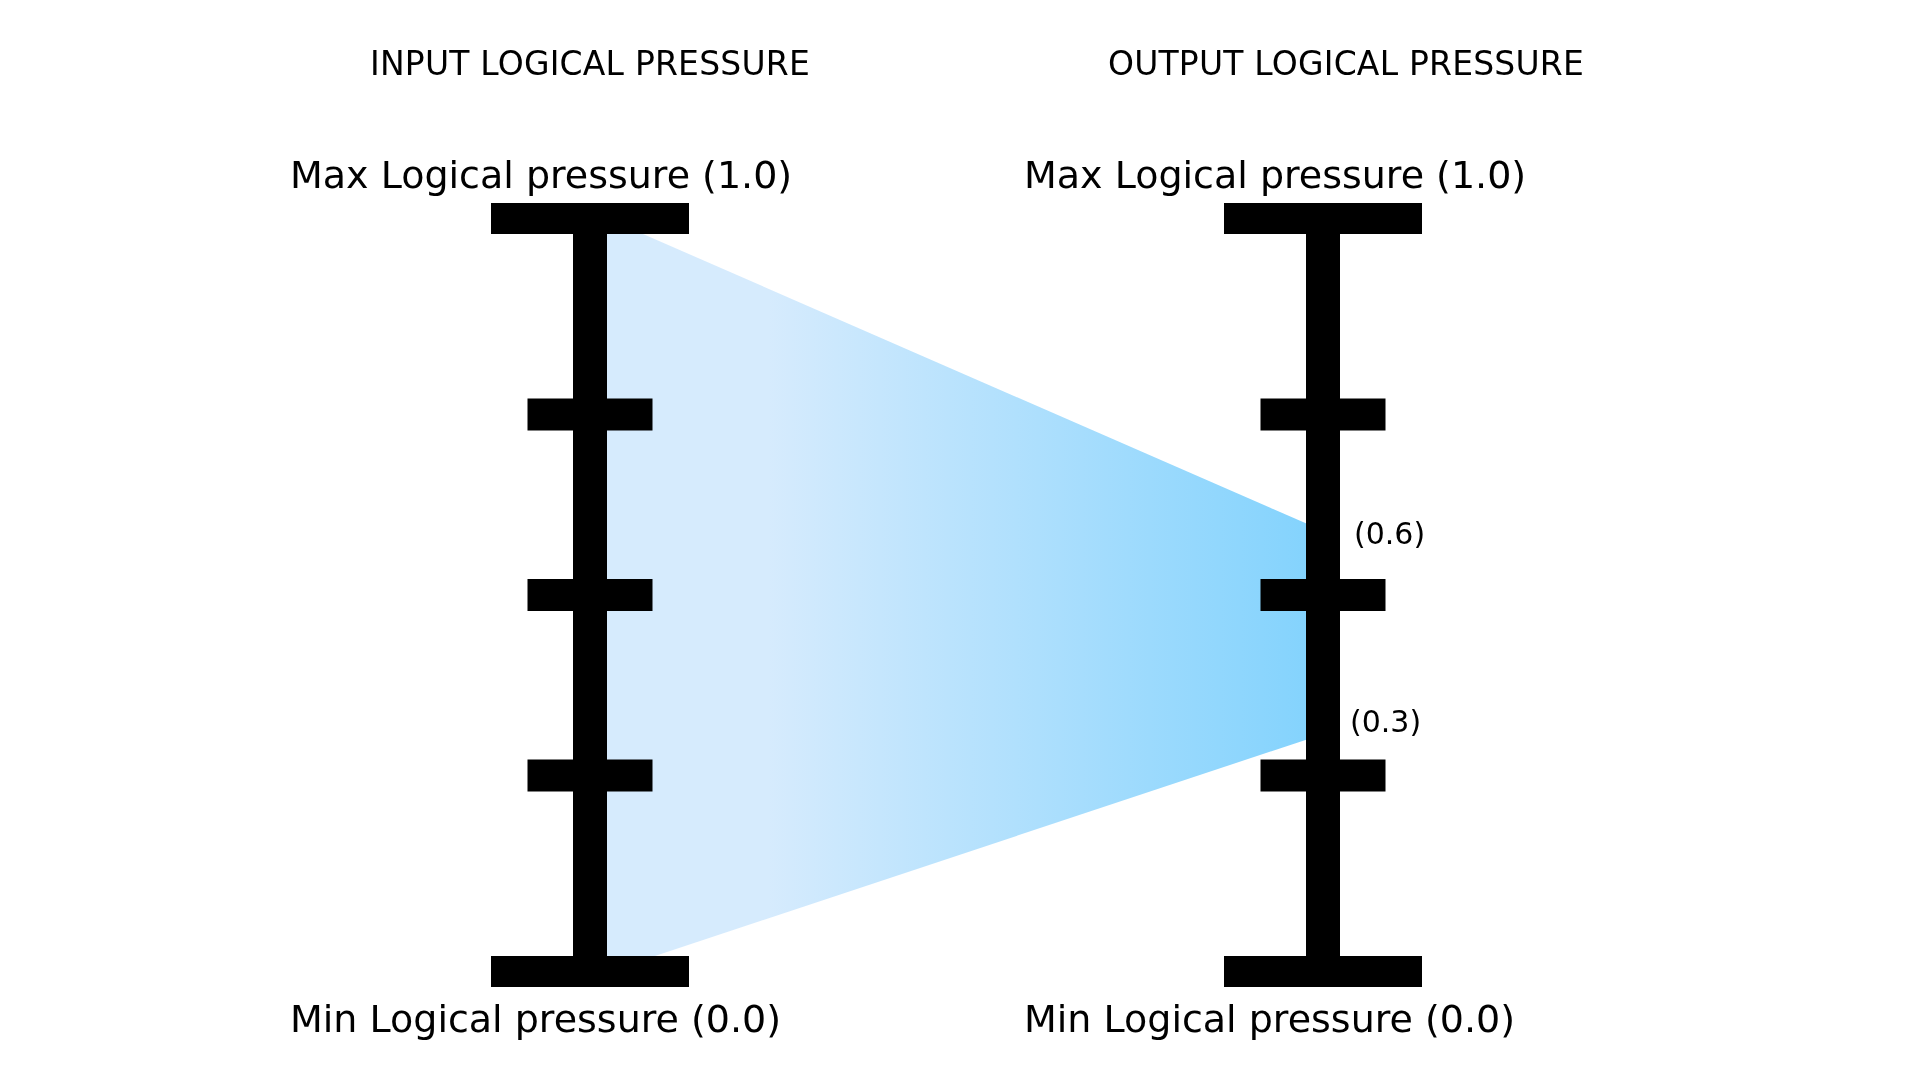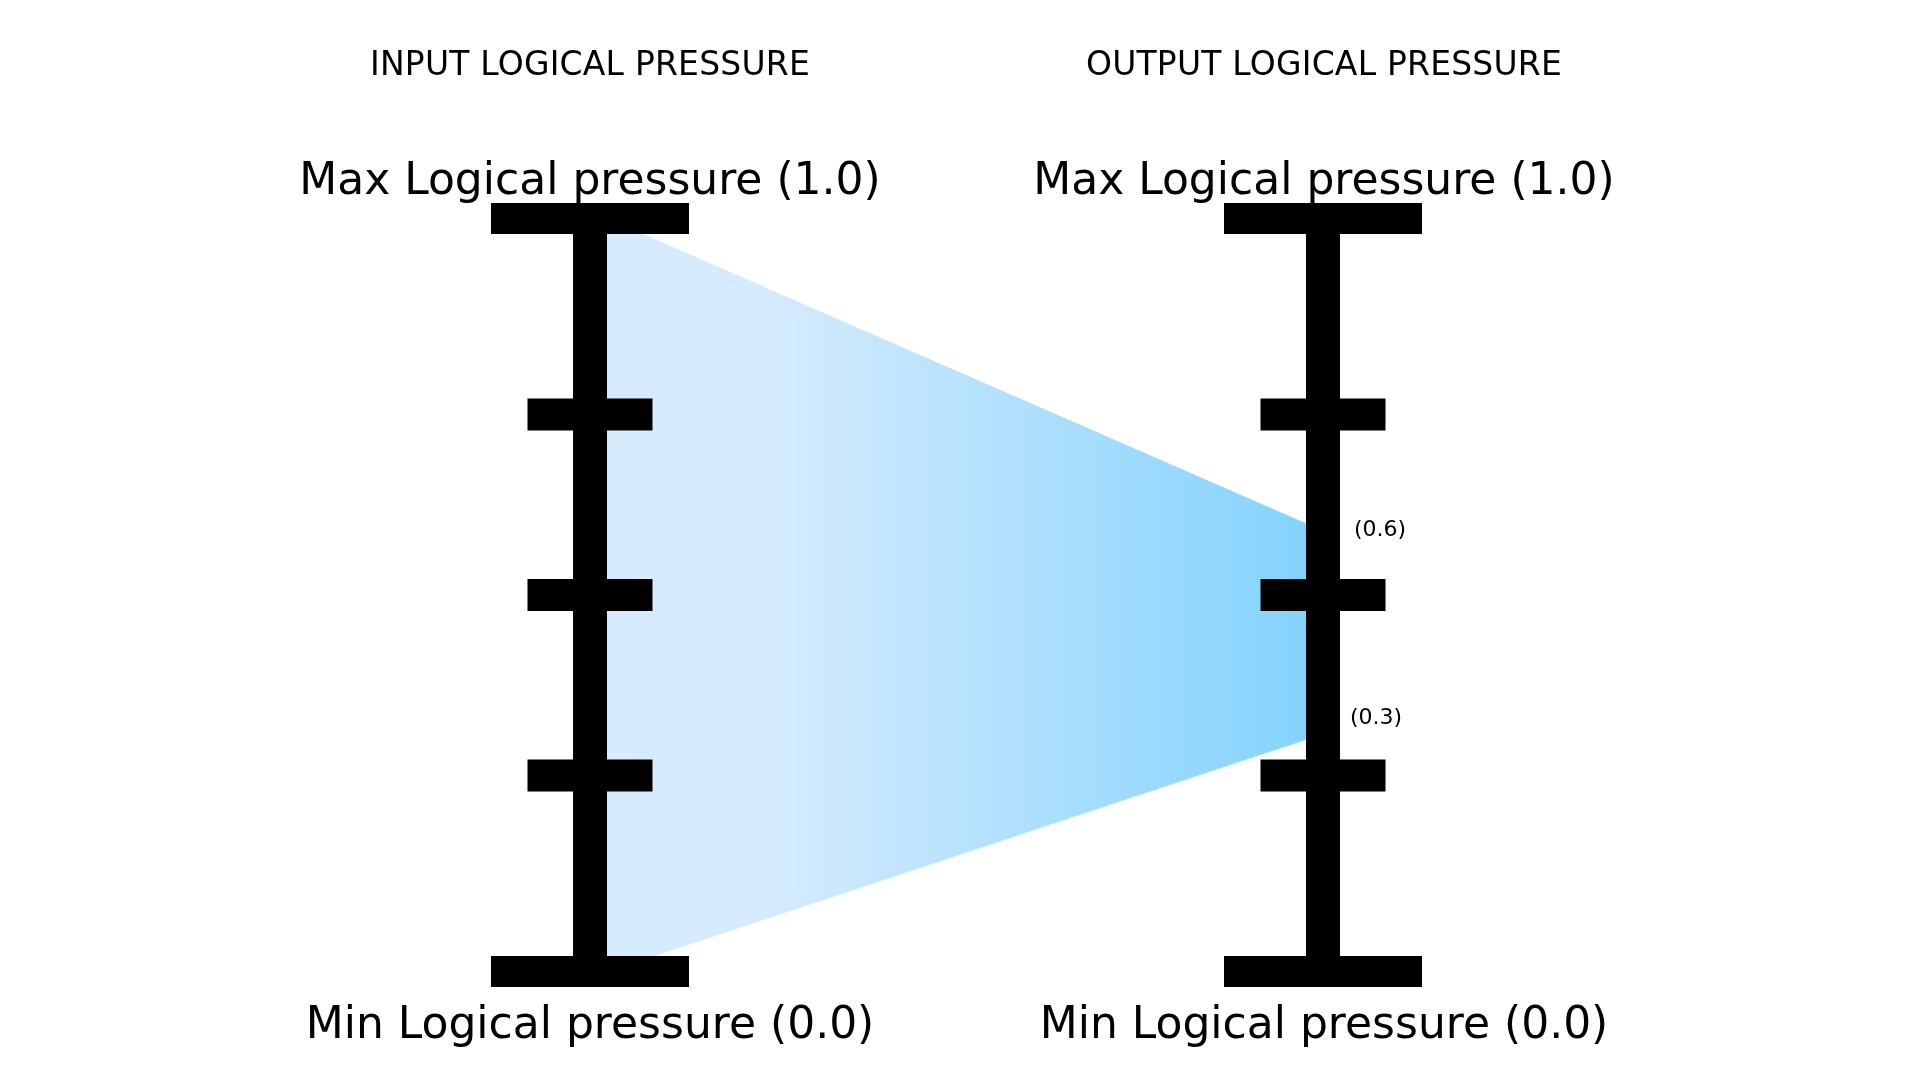--- a/index.html
+++ b/index.html
@@ -1,27 +1,27 @@
 <!DOCTYPE html>
 <html><head>
 <meta charset="utf-8">
 <style>
   html, body { margin: 0; padding: 0; background: #ffffff; }
   body { width: 1920px; height: 1080px; position: relative; overflow: hidden;
          font-family: "DejaVu Sans", "Liberation Sans", sans-serif; color: #000; }
   .title { position: absolute; top: 44px; font-weight: normal; font-size: 33px; white-space: nowrap; text-align: center; width: 600px; letter-spacing: 0.2px; }
-  .label { position: absolute; font-size: 44px; white-space: nowrap; text-align: center; width: 600px; }
-  .valuelabel { position: absolute; font-size: 22px; white-space: nowrap; }
+  .label { position: absolute; font-size: 38px; white-space: nowrap; text-align: left; width: 600px; }
+  .valuelabel { position: absolute; font-size: 30px; white-space: nowrap; }
   svg#diagram { position: absolute; left: 0; top: 0; }
 </style>
 </head>
 <body>
 
 <div class="title" style="left:290px;">INPUT LOGICAL PRESSURE</div>
-<div class="title" style="left:1024px;text-align:center;">OUTPUT LOGICAL PRESSURE</div>
+<div class="title" style="left:1046px;text-align:center;">OUTPUT LOGICAL PRESSURE</div>
 
 <div class="label" style="left:290px; top:153px;">Max Logical pressure (1.0)</div>
 <div class="label" style="left:1024px; top:153px;">Max Logical pressure (1.0)</div>
 <div class="label" style="left:290px; top:997px;">Min Logical pressure (0.0)</div>
 <div class="label" style="left:1024px; top:997px;">Min Logical pressure (0.0)</div>
 
 <div class="valuelabel" id="lbl-out-max" style="left: 1354px; top: 515.8px;">(0.6)</div>
 <div class="valuelabel" id="lbl-out-min" style="left: 1350px; top: 704.4px;">(0.3)</div>
 
 <svg id="diagram" width="1920" height="1080">

